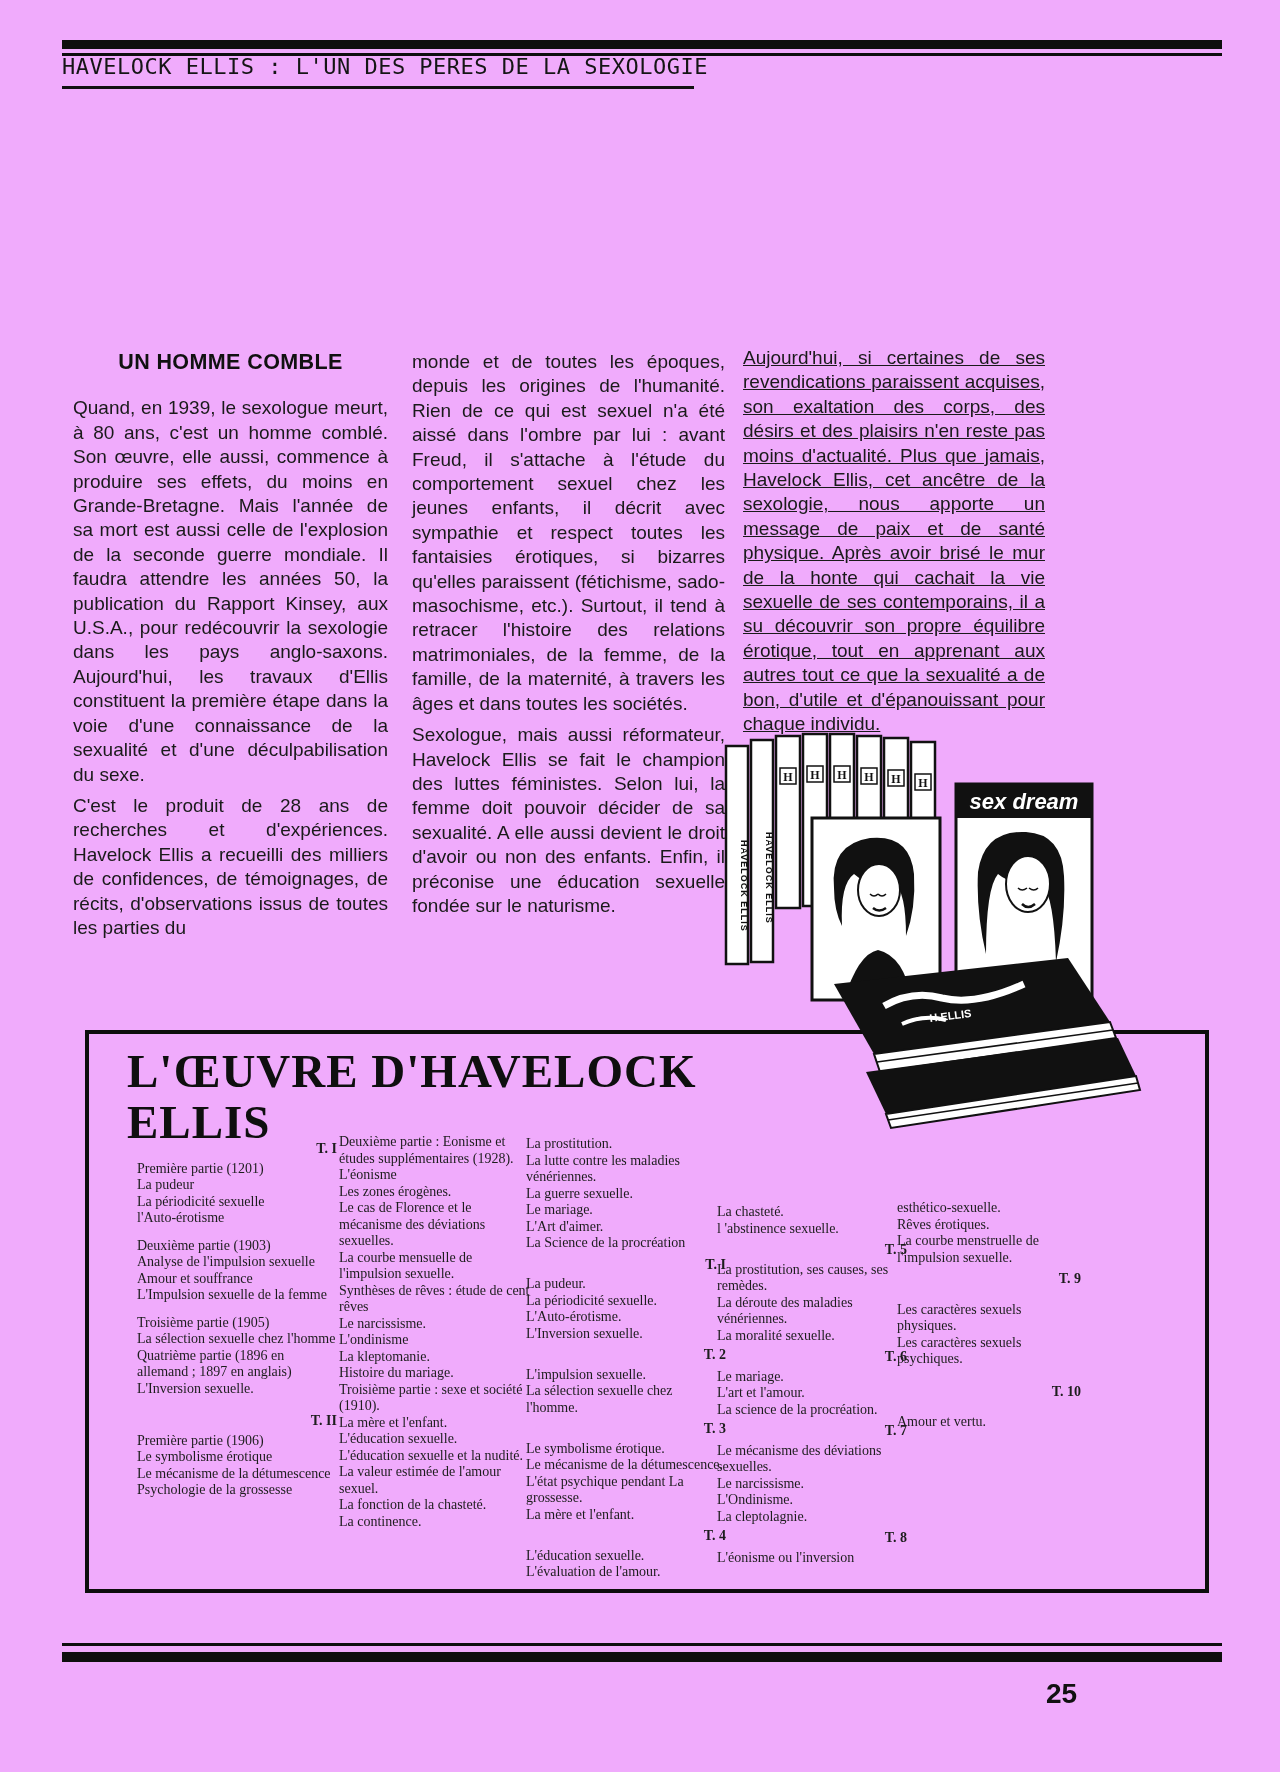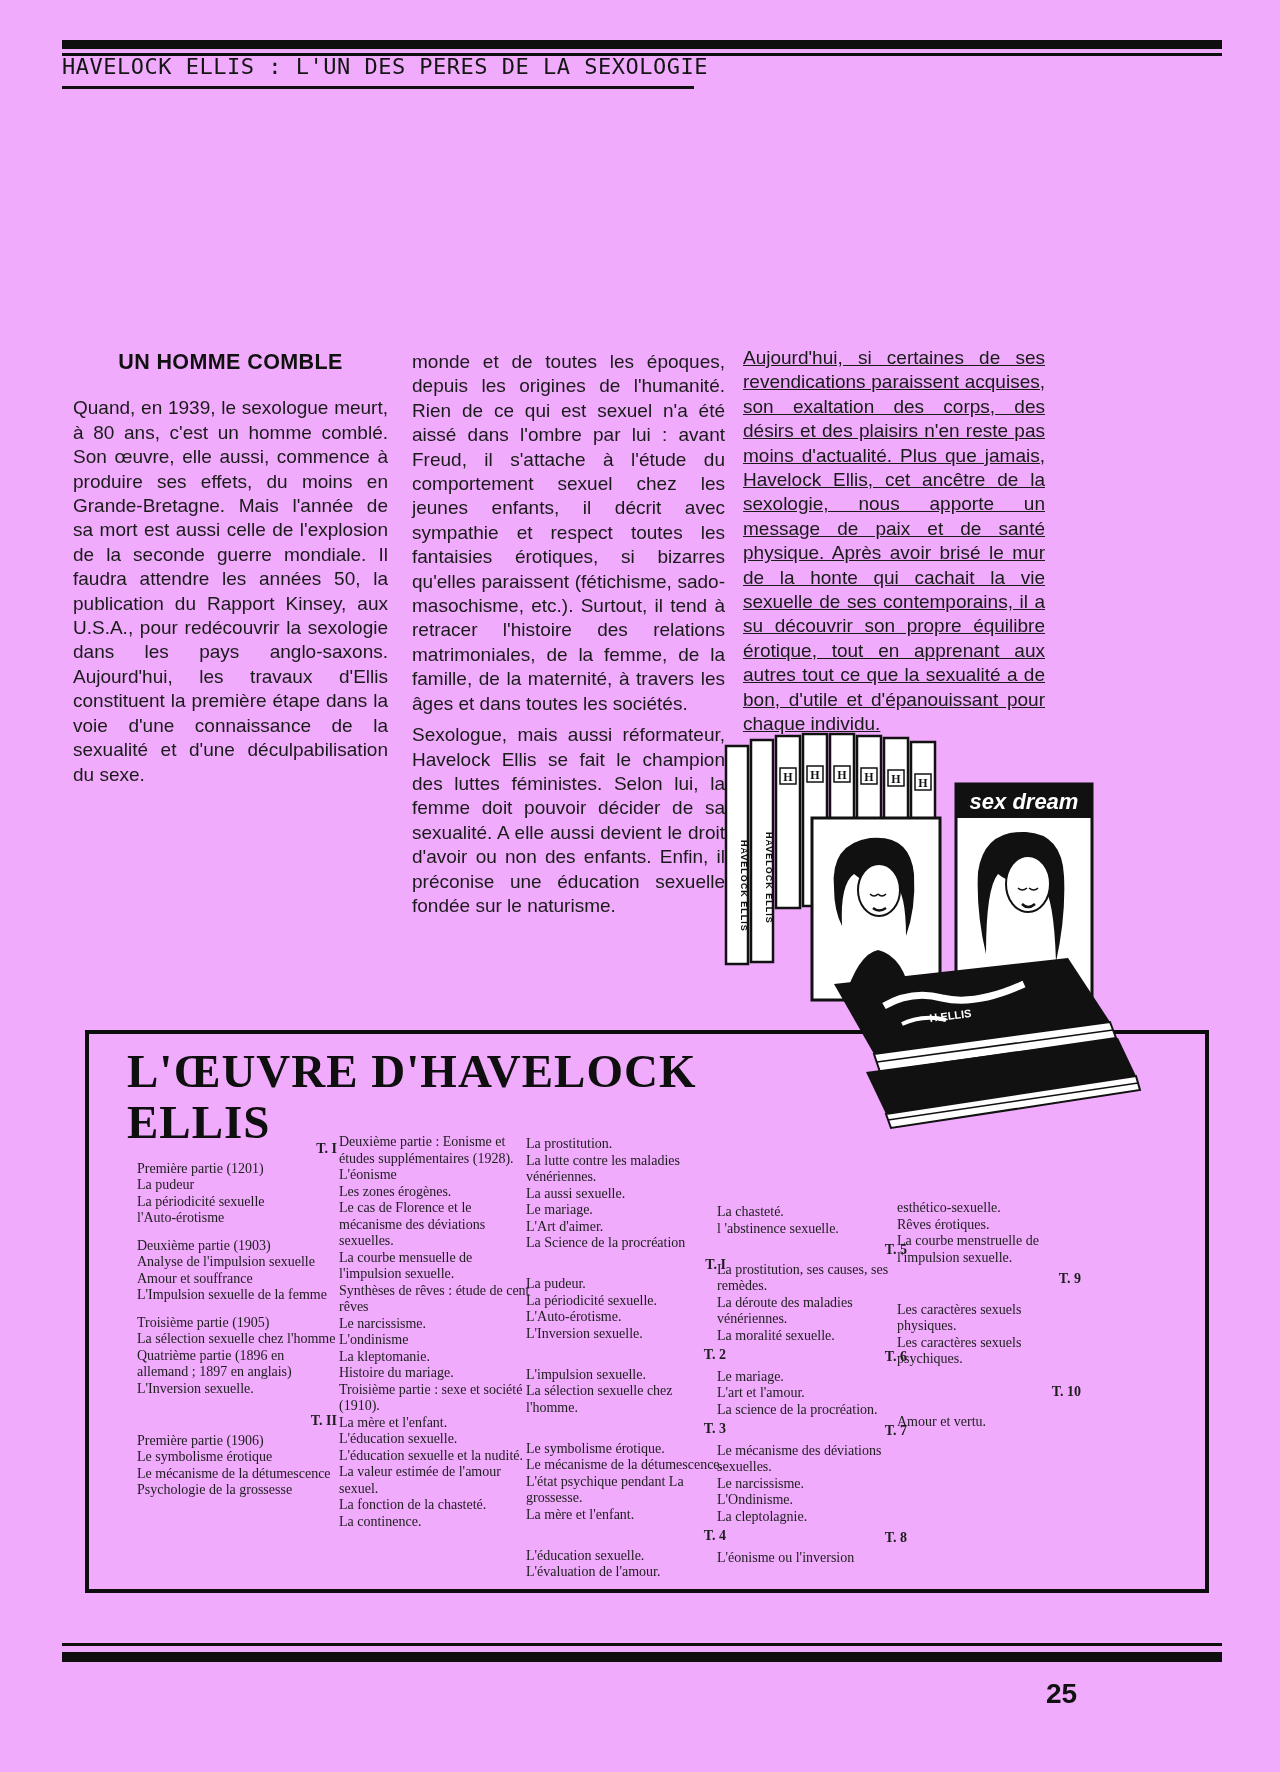--- a/index.html
+++ b/index.html
@@ -43,20 +43,21 @@
 
   <div class="bar" style="left:62px;top:40px;width:1160px;height:9px;"></div>
   <div class="bar" style="left:62px;top:53px;width:1160px;height:3px;"></div>
   <div class="masthead">HAVELOCK ELLIS : L'UN DES PERES DE LA SEXOLOGIE</div>
   <div class="mast-rule"></div>
 
   <div class="col c1">
     <div class="col-heading">UN HOMME COMBLE</div>
     <div>
         <p class="para">Quand, en 1939, le sexologue meurt, à 80 ans, c'est un homme comblé. Son œuvre, elle aussi, commence à produire ses effets, du moins en Grande-Bretagne. Mais l'année de sa mort est aussi celle de l'explosion de la seconde guerre mondiale. Il faudra attendre les années 50, la publication du Rapport Kinsey, aux U.S.A., pour redécouvrir la sexologie dans les pays anglo-saxons. Aujourd'hui, les travaux d'Ellis constituent la première étape dans la voie d'une connaissance de la sexualité et d'une déculpabilisation du sexe.</p>
+        <p class="para">C'est le produit de 28 ans de recherches et d'expériences. Havelock Ellis a recueilli des milliers de confidences, de témoignages, de récits, d'observations issus de toutes les parties du</p>
       </div>
   </div>
   <div class="col c2">
     <div>
         <p class="para">monde et de toutes les époques, depuis les origines de l'humanité. Rien de ce qui est sexuel n'a été aissé dans l'ombre par lui : avant Freud, il s'attache à l'étude du comportement sexuel chez les jeunes enfants, il décrit avec sympathie et respect toutes les fantaisies érotiques, si bizarres qu'elles paraissent (fétichisme, sado-masochisme, etc.). Surtout, il tend à retracer l'histoire des relations matrimoniales, de la femme, de la famille, de la maternité, à travers les âges et dans toutes les sociétés.</p>
         <p class="para">Sexologue, mais aussi réformateur, Havelock Ellis se fait le champion des luttes féministes. Selon lui, la femme doit pouvoir décider de sa sexualité. A elle aussi devient le droit d'avoir ou non des enfants. Enfin, il préconise une éducation sexuelle fondée sur le naturisme.</p>
       </div>
   </div>
   <div class="col c3">
     <div>
@@ -107,21 +108,21 @@
         <div class="box-entry">La mère et l'enfant.</div>
         <div class="box-entry">L'éducation sexuelle.</div>
         <div class="box-entry">L'éducation sexuelle et la nudité.</div>
         <div class="box-entry">La valeur estimée de l'amour sexuel.</div>
         <div class="box-entry">La fonction de la chasteté.</div>
         <div class="box-entry">La continence.</div>
       </div>
     <div class="box-col bcC">
         <div class="box-entry">La prostitution.</div>
         <div class="box-entry">La lutte contre les maladies vénériennes.</div>
-        <div class="box-entry">La aussi sexuelle.</div>
+        <div class="box-entry">La guerre sexuelle.</div>
         <div class="box-entry">Le mariage.</div>
         <div class="box-entry">L'Art d'aimer.</div>
         <div class="box-entry">La Science de la procréation</div>
         <div class="box-tome">T. I</div>
         <div class="box-entry">La pudeur.</div>
         <div class="box-entry">La périodicité sexuelle.</div>
         <div class="box-entry">L'Auto-érotisme.</div>
         <div class="box-entry">L'Inversion sexuelle.</div>
         <div class="box-tome">T. 2</div>
         <div class="box-entry">L'impulsion sexuelle.</div>

